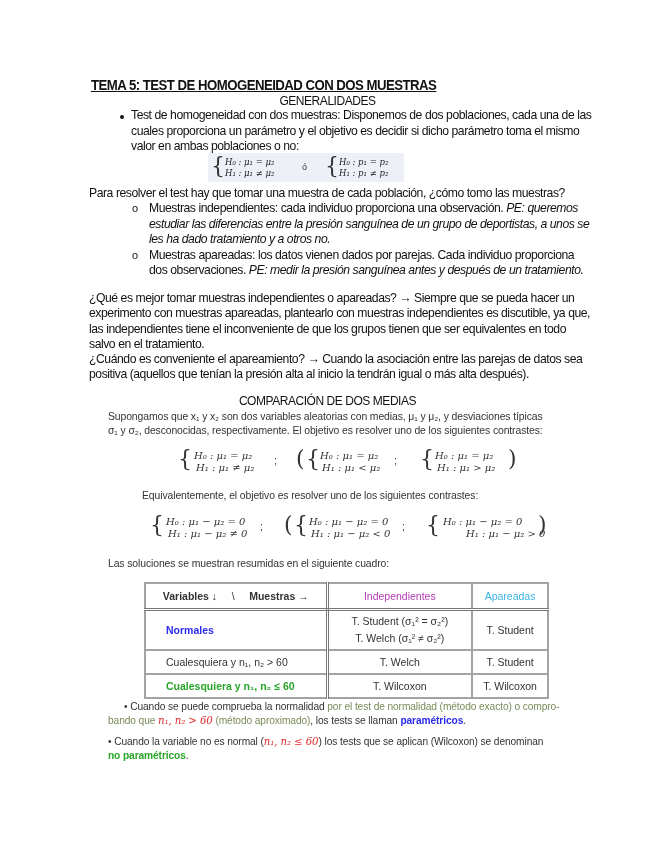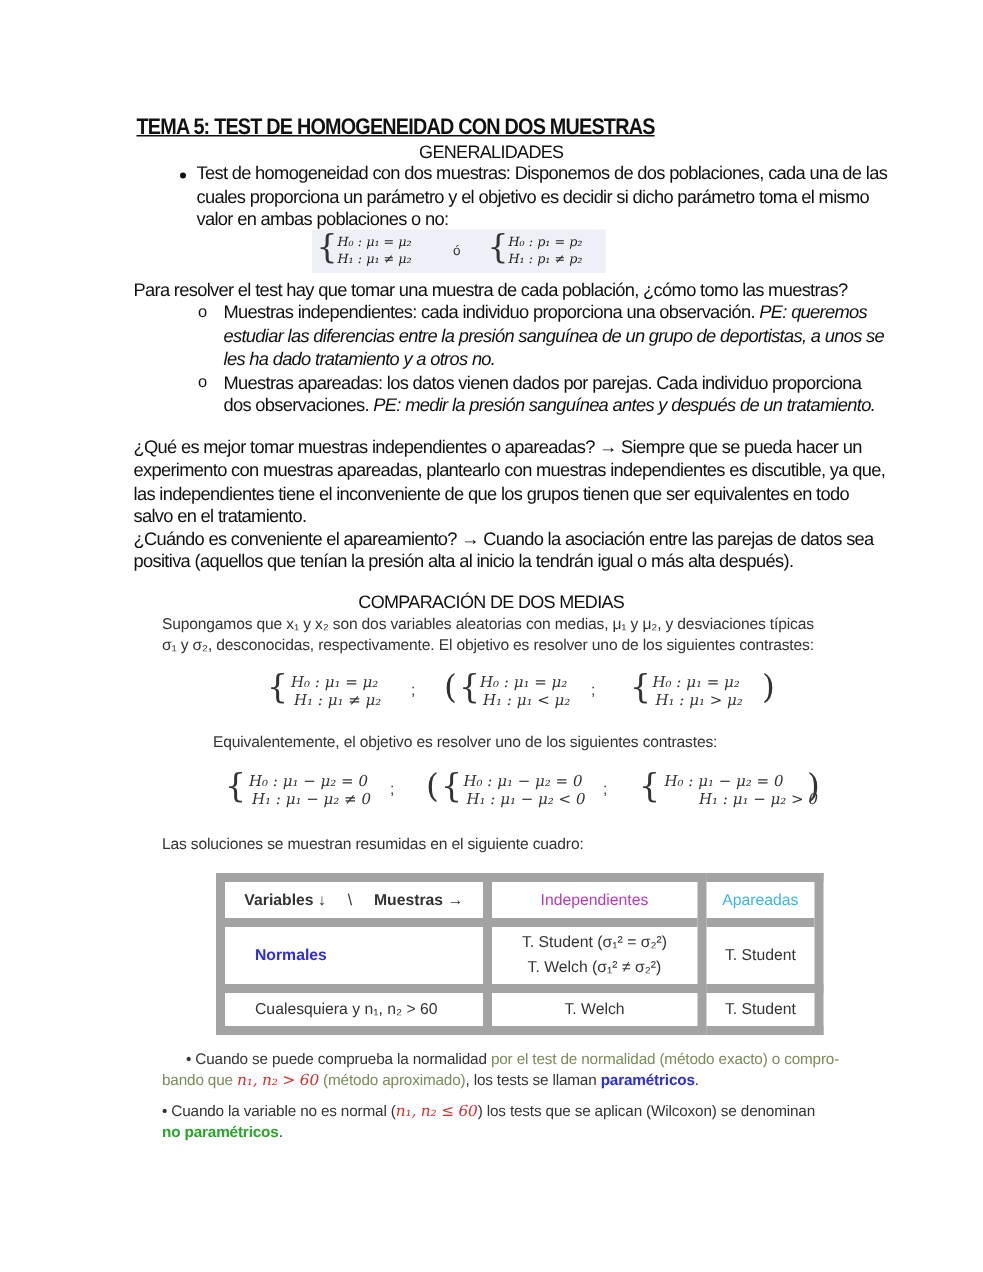--- a/index.html
+++ b/index.html
@@ -11,21 +11,21 @@
   .line { line-height:15.5px; }
   .it { font-style:italic; }
   .bullet-dot { position:absolute; width:4px; height:4px; border-radius:50%; background:#111; }
   .ring { position:absolute; font-family:"Liberation Sans", sans-serif; font-size:11px; }
   .math-box { position:absolute; left:208px; top:153px; width:196px; height:29px; background:#eef0f8; }
   .mathf { font-family:"DejaVu Serif", serif; font-style:italic; font-size:8.5px; color:#222; }
   .brace { position:absolute; font-family:"DejaVu Serif", serif; font-size:22px; color:#333; font-weight:200; line-height:1; }
   .sans2 { font-family:"Liberation Sans", sans-serif; font-size:10.4px; color:#333; letter-spacing:-0.1px; }
   .bigmath { font-family:"DejaVu Serif", serif; font-style:italic; font-size:10px; color:#333; line-height:11px; }
   table.res { position:absolute; left:144px; top:582px; width:405px; border-collapse:collapse; font-family:"Liberation Sans", sans-serif; font-size:10.5px; color:#333; }
-  table.res td { border:6px solid #a3a3a3; text-align:center; padding:0; }
+  table.res td { border:2px solid #a3a3a3; text-align:center; padding:0; }
   table.res td.dbl { border-right:3px double #777; }
   table.res tr.hdr td { border-bottom:3px double #777; height:24px; }
   .c-purple { color:#b43cb4; }
   .c-cyan { color:#3cb4e6;margin-top:28px; }
   .c-blue { color:#2b2bf0; font-weight:bold; }
   .c-green { color:#2aa52a; font-weight:bold; }
   .c-olive { color:#7a8c5a; }
   .c-red { color:#e02b2b; font-style:italic; font-family:"DejaVu Serif", serif; }
 </style>
 </head>
@@ -132,20 +132,25 @@
       <div>T. Student (σ₁² = σ₂²)</div>
       <div>T. Welch (σ₁² ≠ σ₂²)</div>
     </td>
     <td>T. Student</td>
   </tr>
   <tr>
     <td class="dbl" style="text-align:left;padding-left:20px;height:22px;">Cualesquiera y n₁, n₂ &gt; 60</td>
     <td>T. Welch</td>
     <td>T. Student</td>
   </tr>
+  <tr>
+    <td class="dbl c-green" style="text-align:left;padding-left:20px;height:22px;">Cualesquiera y n₁, n₂ ≤ 60</td>
+    <td>T. Wilcoxon</td>
+    <td>T. Wilcoxon</td>
+  </tr>
 </tbody>
   </table>
 
 <div class="abs sans2" style="left:108px;top:701px;font-size:10.2px;margin-left:16px;">
   <span>•</span>
   <span>Cuando se puede comprueba la normalidad</span>
   <span class="c-olive">por el test de normalidad (método exacto) o compro-</span>
 </div>
 <div class="abs sans2" style="left:108px;top:715px;font-size:10.2px;">
   <span class="c-olive">bando que</span>

